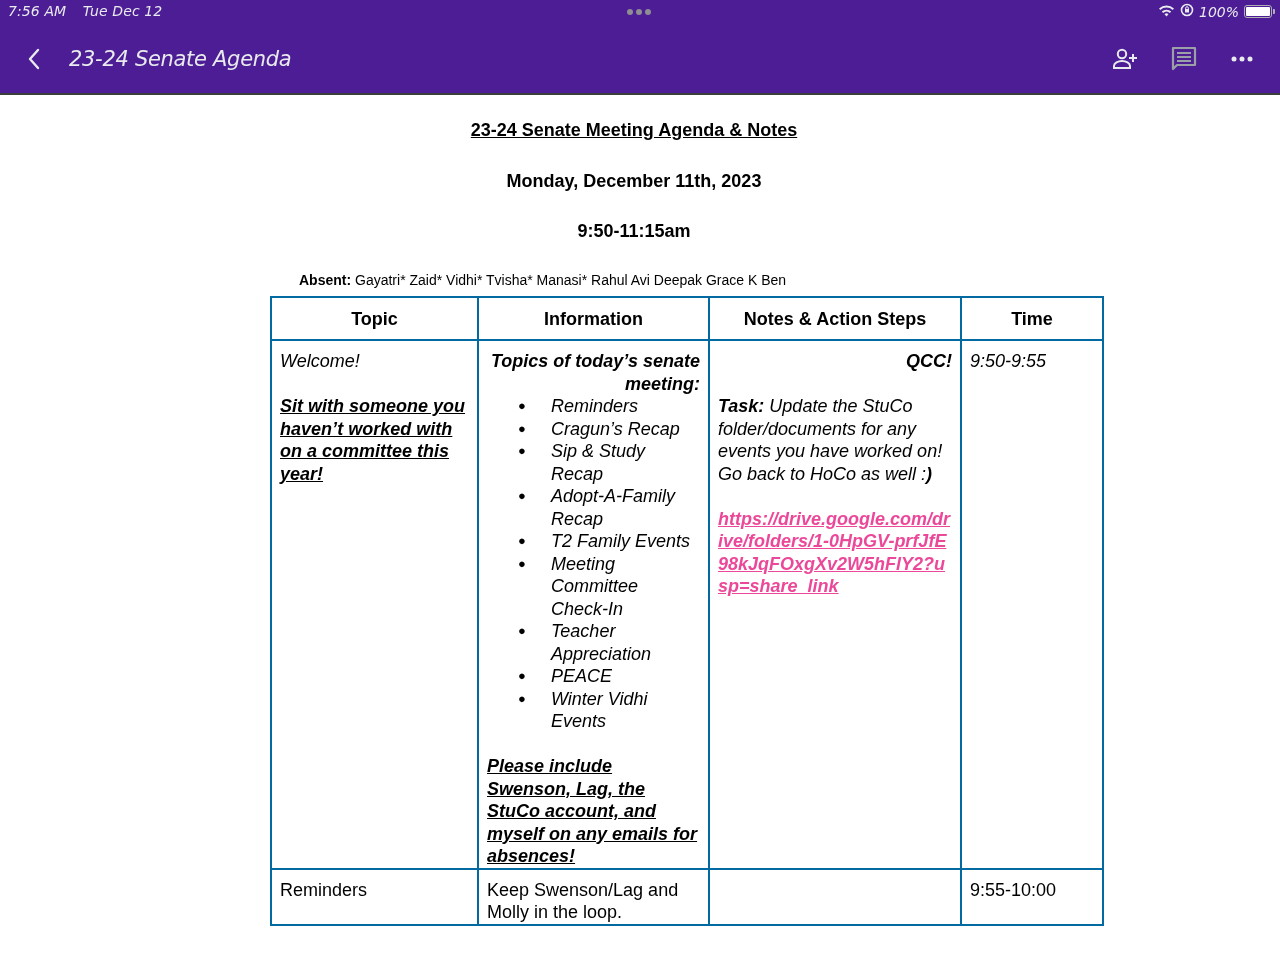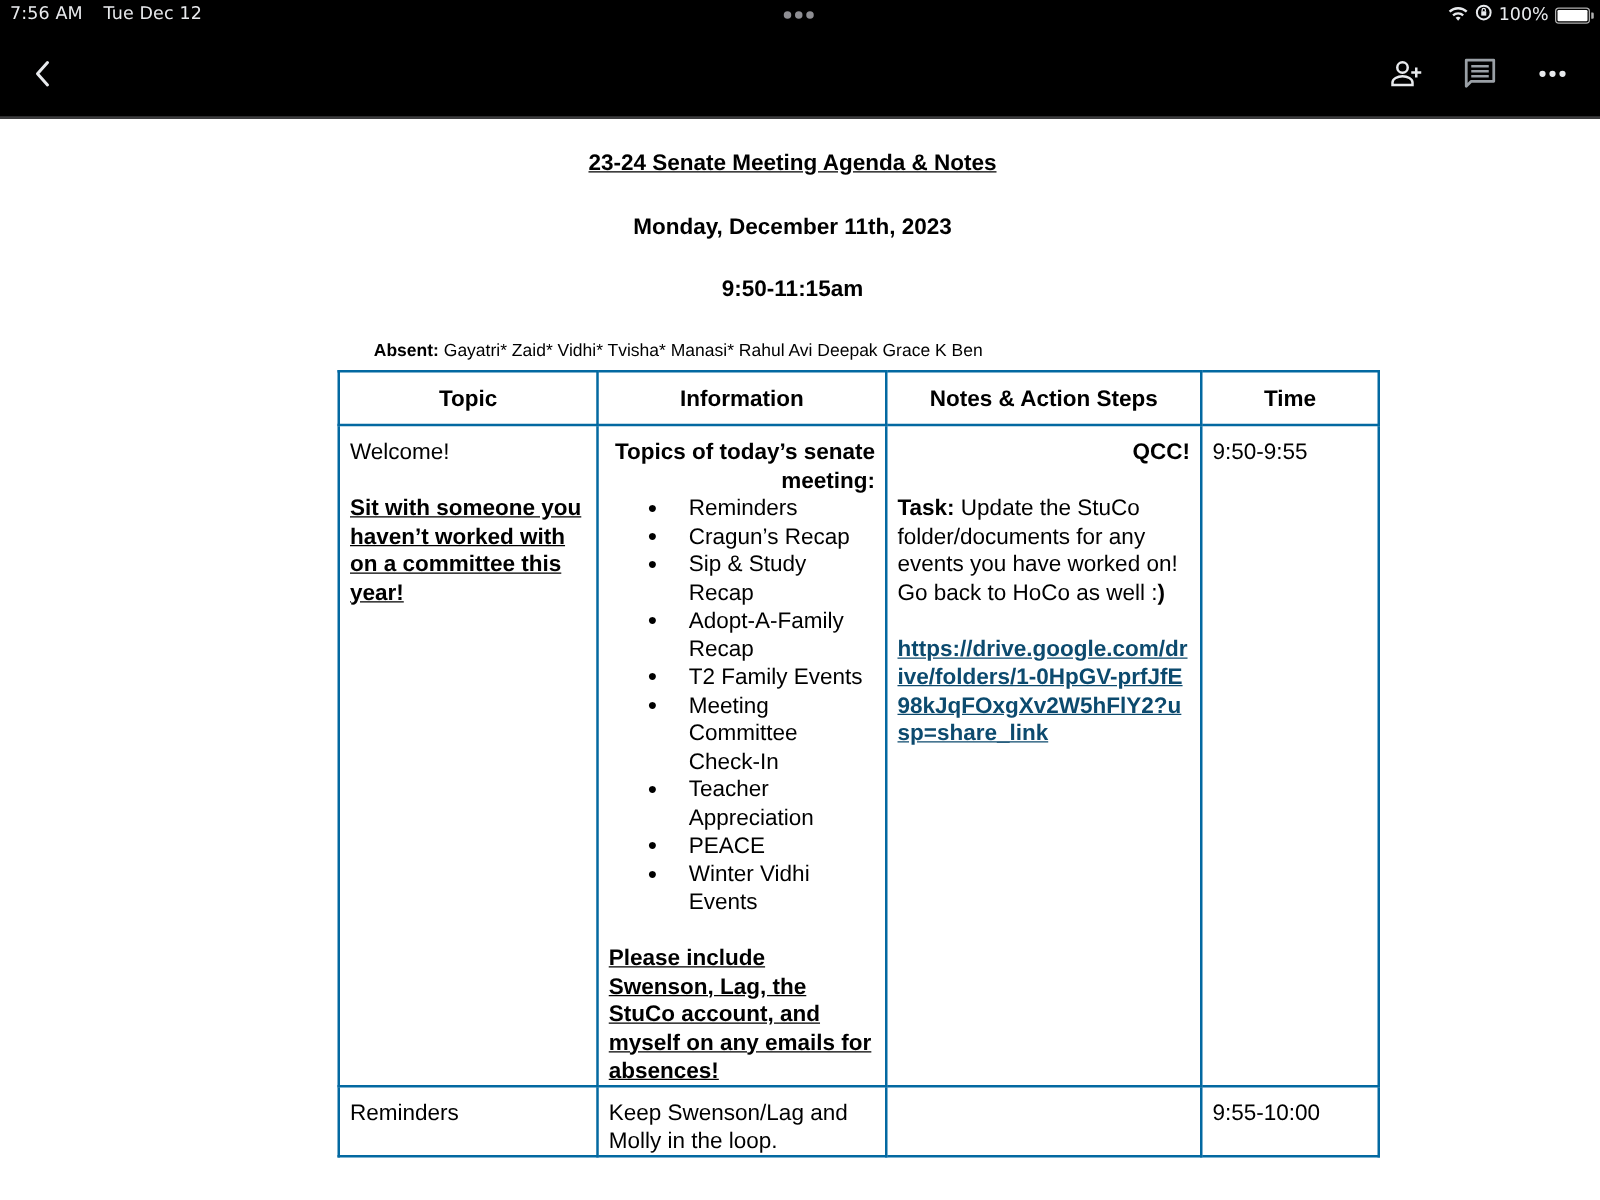--- a/index.html
+++ b/index.html
@@ -1,20 +1,20 @@
 <!DOCTYPE html>
 <html><head>
 <meta charset="utf-8">
 <style>
   * { box-sizing: border-box; margin: 0; padding: 0; }
   html, body { width: 1280px; height: 960px; overflow: hidden; background: #ffffff; }
   body { font-family: "Liberation Sans", sans-serif; color: #000; position: relative; }
 
   
-  .topbar { position: absolute; left: 0; top: 0; width: 1280px; height: 95px; background: #000000; border-bottom: 2px solid #3c3c3e; }
+  .topbar { position: absolute; left: 0; top: 0; width: 1280px; height: 95px; background: #4c1d95; border-bottom: 2px solid #3c3c3e; font-style: italic; }
   .status-left { position: absolute; left: 8px; top: 3px; font-size: 14px; color: #e8eaed; font-family: "DejaVu Sans", sans-serif; letter-spacing: 0.1px; }
   .status-left span + span { margin-left: 12px; }
   .status-dots { position: absolute; left: 627px; top: 9px; display: flex; gap: 3px; }
   .status-dots i { width: 6px; height: 6px; border-radius: 50%; background: #8e8e93; display: block; }
   .status-right { position: absolute; right: 8px; top: 3px; display: flex; align-items: center; gap: 5px; color: #e8eaed; font-size: 14px; font-family: "DejaVu Sans", sans-serif; }
   .battery { width: 28px; height: 13px; border: 1.5px solid #b0b0b0; border-radius: 3px; padding: 1px; position: relative; }
   .battery::after { content: ""; position: absolute; right: -4px; top: 3px; width: 2px; height: 5px; background: #b0b0b0; border-radius: 0 1px 1px 0; }
   .battery .fill { width: 100%; height: 100%; background: #fff; border-radius: 1px; }
 
   .back-btn { position: absolute; left: 20px; top: 44px; width: 28px; height: 30px; display: flex; align-items: center; justify-content: center; cursor: pointer; }
@@ -27,28 +27,28 @@
   .h-title { top: 120px; text-decoration: underline; }
   .h-date { top: 171px; }
   .h-time { top: 221px; }
   .absent { position: absolute; left: 299px; top: 272px; font-size: 14px; }
   .absent b { font-weight: bold; }
 
   table.agenda { position: absolute; left: 270px; top: 296px; width: 832px; border-collapse: collapse; font-size: 18px; table-layout: fixed; }
   table.agenda td, table.agenda th { border: 2px solid #0369a1; vertical-align: top; padding: 9px 8px 0 8px; line-height: 22.5px; }
   table.agenda th { font-weight: bold; text-align: center; height: 43px; padding-top: 10px; }
   col.c1 { width: 207px; } col.c2 { width: 231px; } col.c3 { width: 252px; } col.c4 { width: 142px; }
-  tr.row1 td { height: 441px; }
+  tr.row1 td { height: 441px; font-style: italic; }
   .u { text-decoration: underline; font-weight: bold; }
   .bold { font-weight: bold; text-align: right; }
   .gap { height: 22.5px; }
   ul.topics { list-style: none; padding-left: 0; }
   ul.topics li { position: relative; padding-left: 64px; }
   ul.topics li::before { content: "\25CF"; position: absolute; left: 31px; top: 0; font-size: 13px; }
-  a.link { color: #0c4a6e; text-decoration: underline; font-weight: bold; word-break: break-all; cursor: pointer; }
+  a.link { color: #ec4899; text-decoration: underline; font-weight: bold; word-break: break-all; cursor: pointer; }
 </style>
 </head>
 <body>
 
 <div class="topbar">
   <div class="status-left">
     <span>7:56 AM</span>
     <span>Tue Dec 12</span>
   </div>
   <div class="status-dots">
@@ -75,20 +75,21 @@
     <div class="battery">
         <div class="fill"></div>
       </div>
   </div>
 
   <div class="back-btn">
     <svg width="14" height="22" viewBox="0 0 14 22">
         <path d="M11 2 L3 11 L11 20" fill="none" stroke="#e8eaed" stroke-width="2.4" stroke-linecap="round" stroke-linejoin="round"></path>
       </svg>
   </div>
+  <div class="doc-title">23-24 Senate Agenda</div>
 
   <div class="nav-icons">
     <div class="nav-icon">
       <svg width="28" height="22" viewBox="0 0 28 22">
           <circle cx="10" cy="6" r="4.2" fill="none" stroke="#e8eaed" stroke-width="2"></circle>
           <path d="M2 20v-2c0-3 4-5 8-5s8 2 8 5v2z" fill="none" stroke="#e8eaed" stroke-width="2"></path>
           <path d="M21 6v8M17 10h8" stroke="#e8eaed" stroke-width="2"></path>
         </svg>
     </div>
     <div class="nav-icon">

